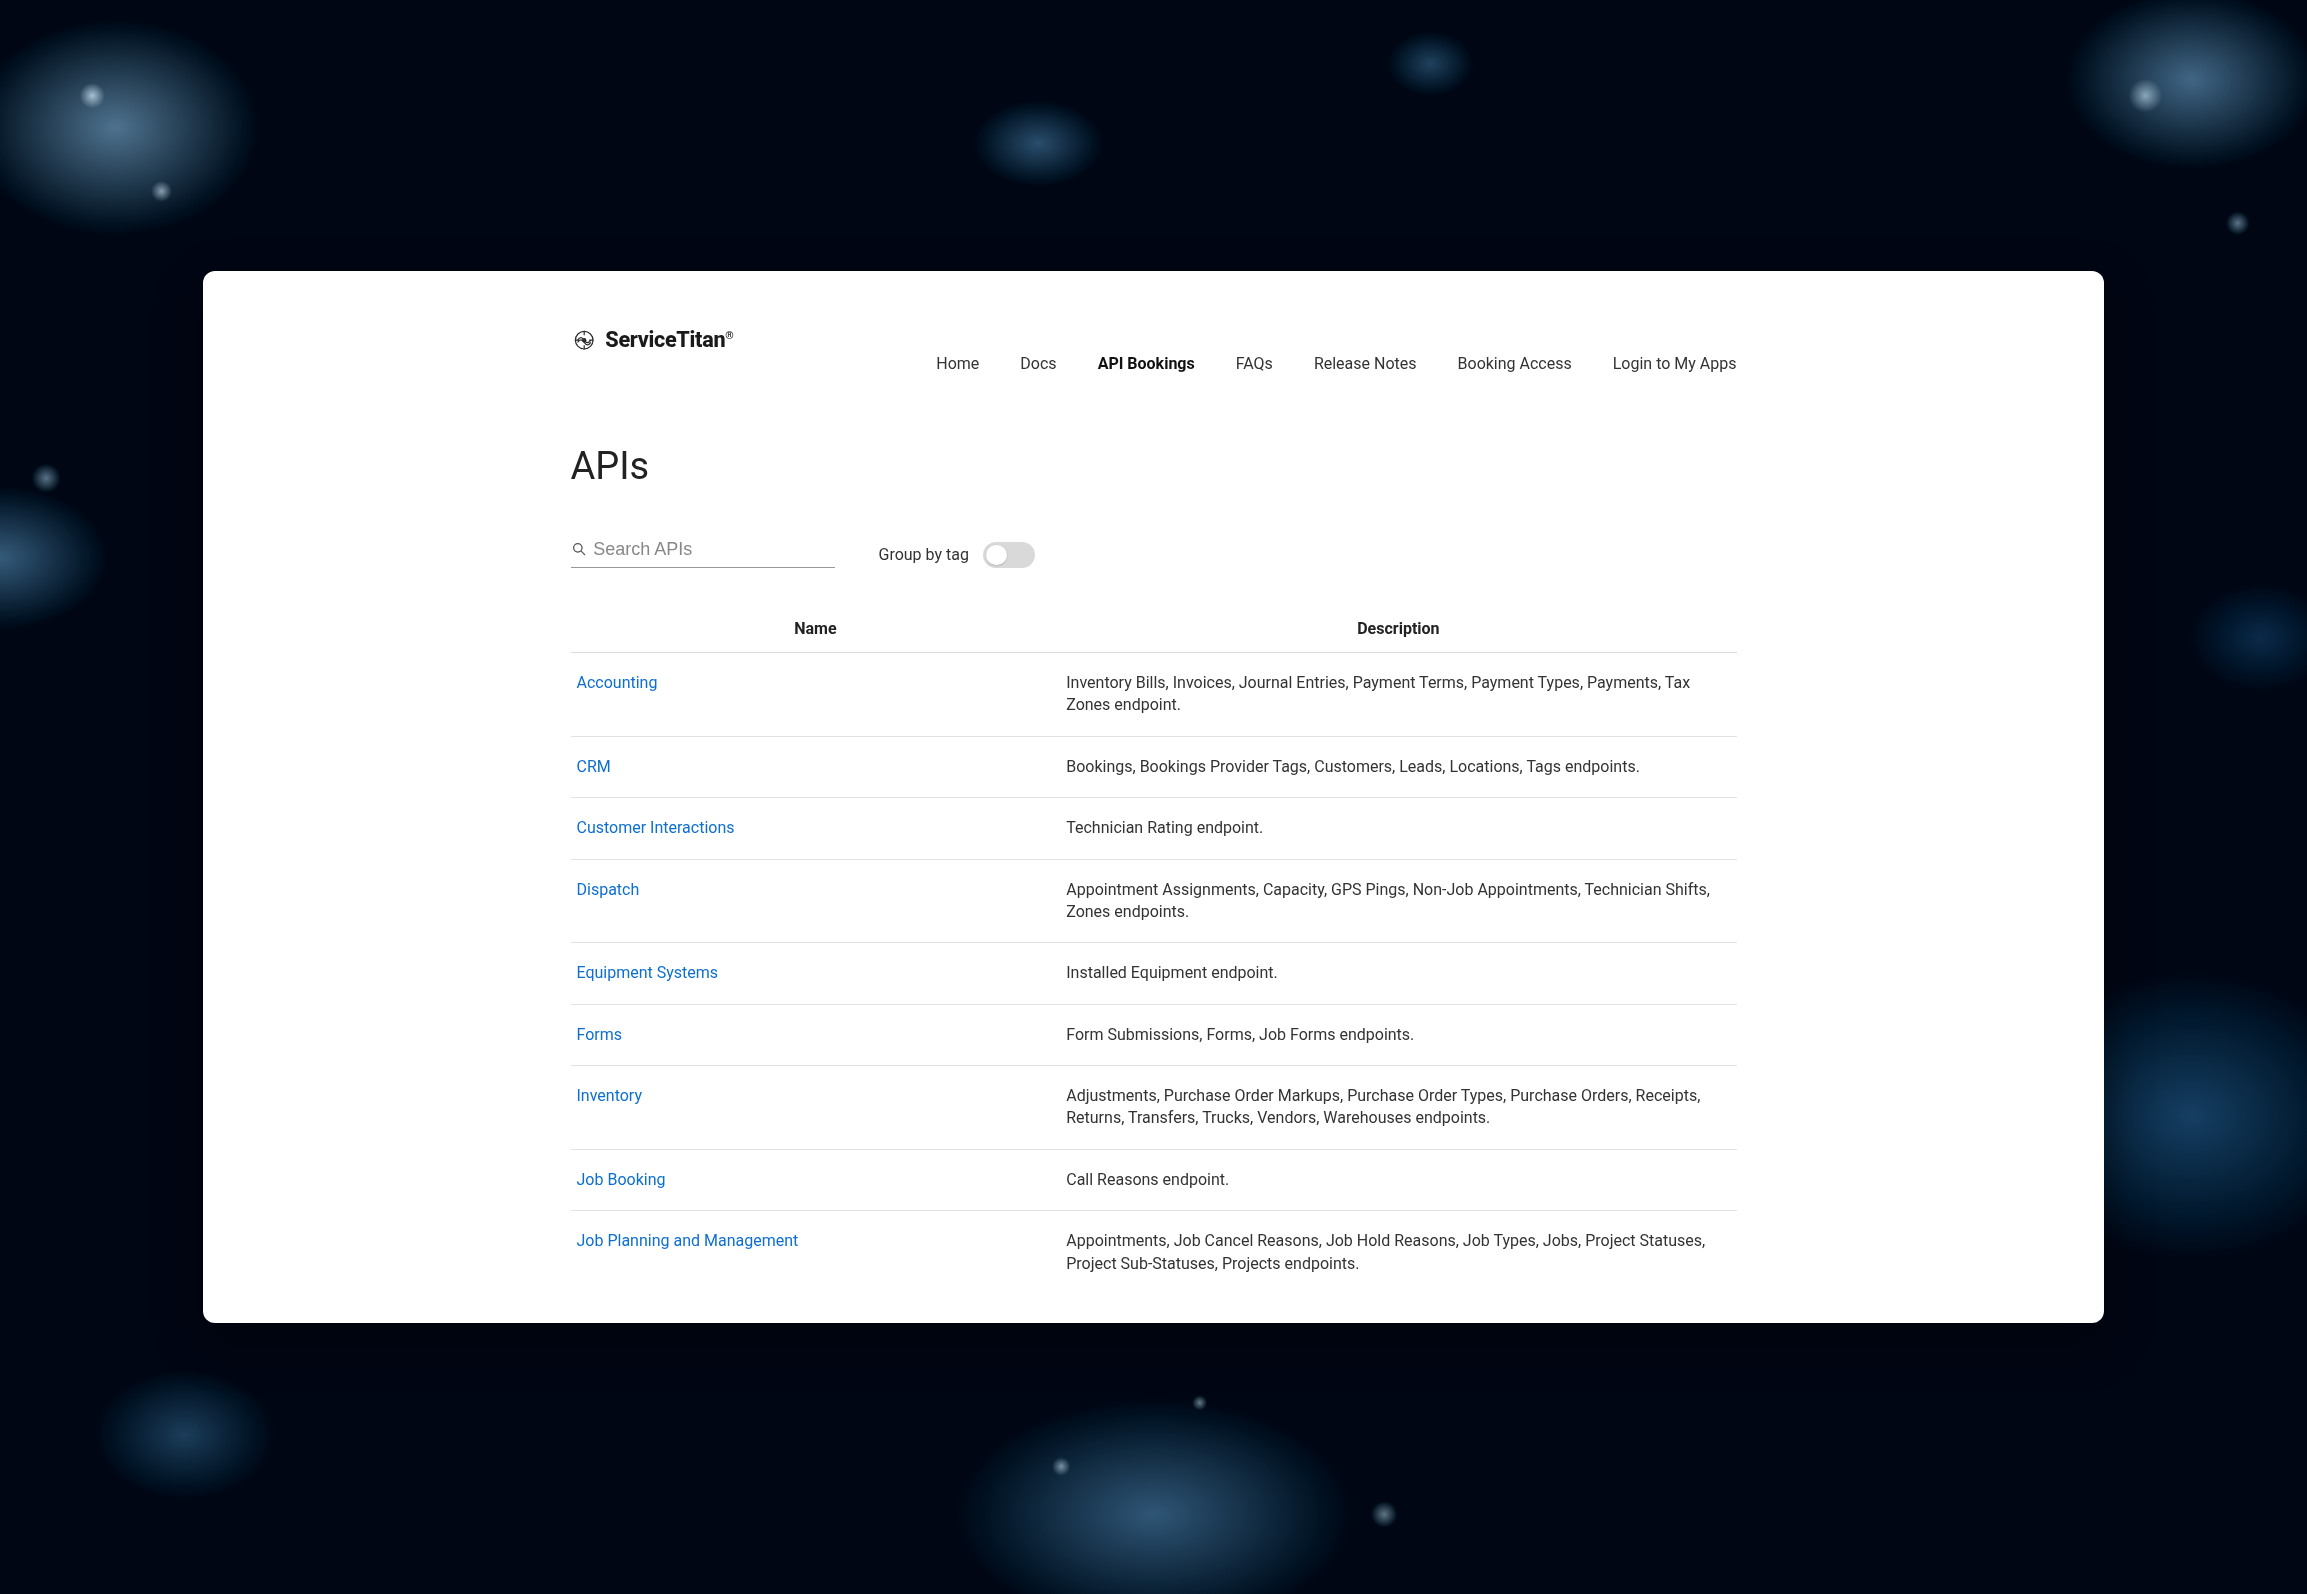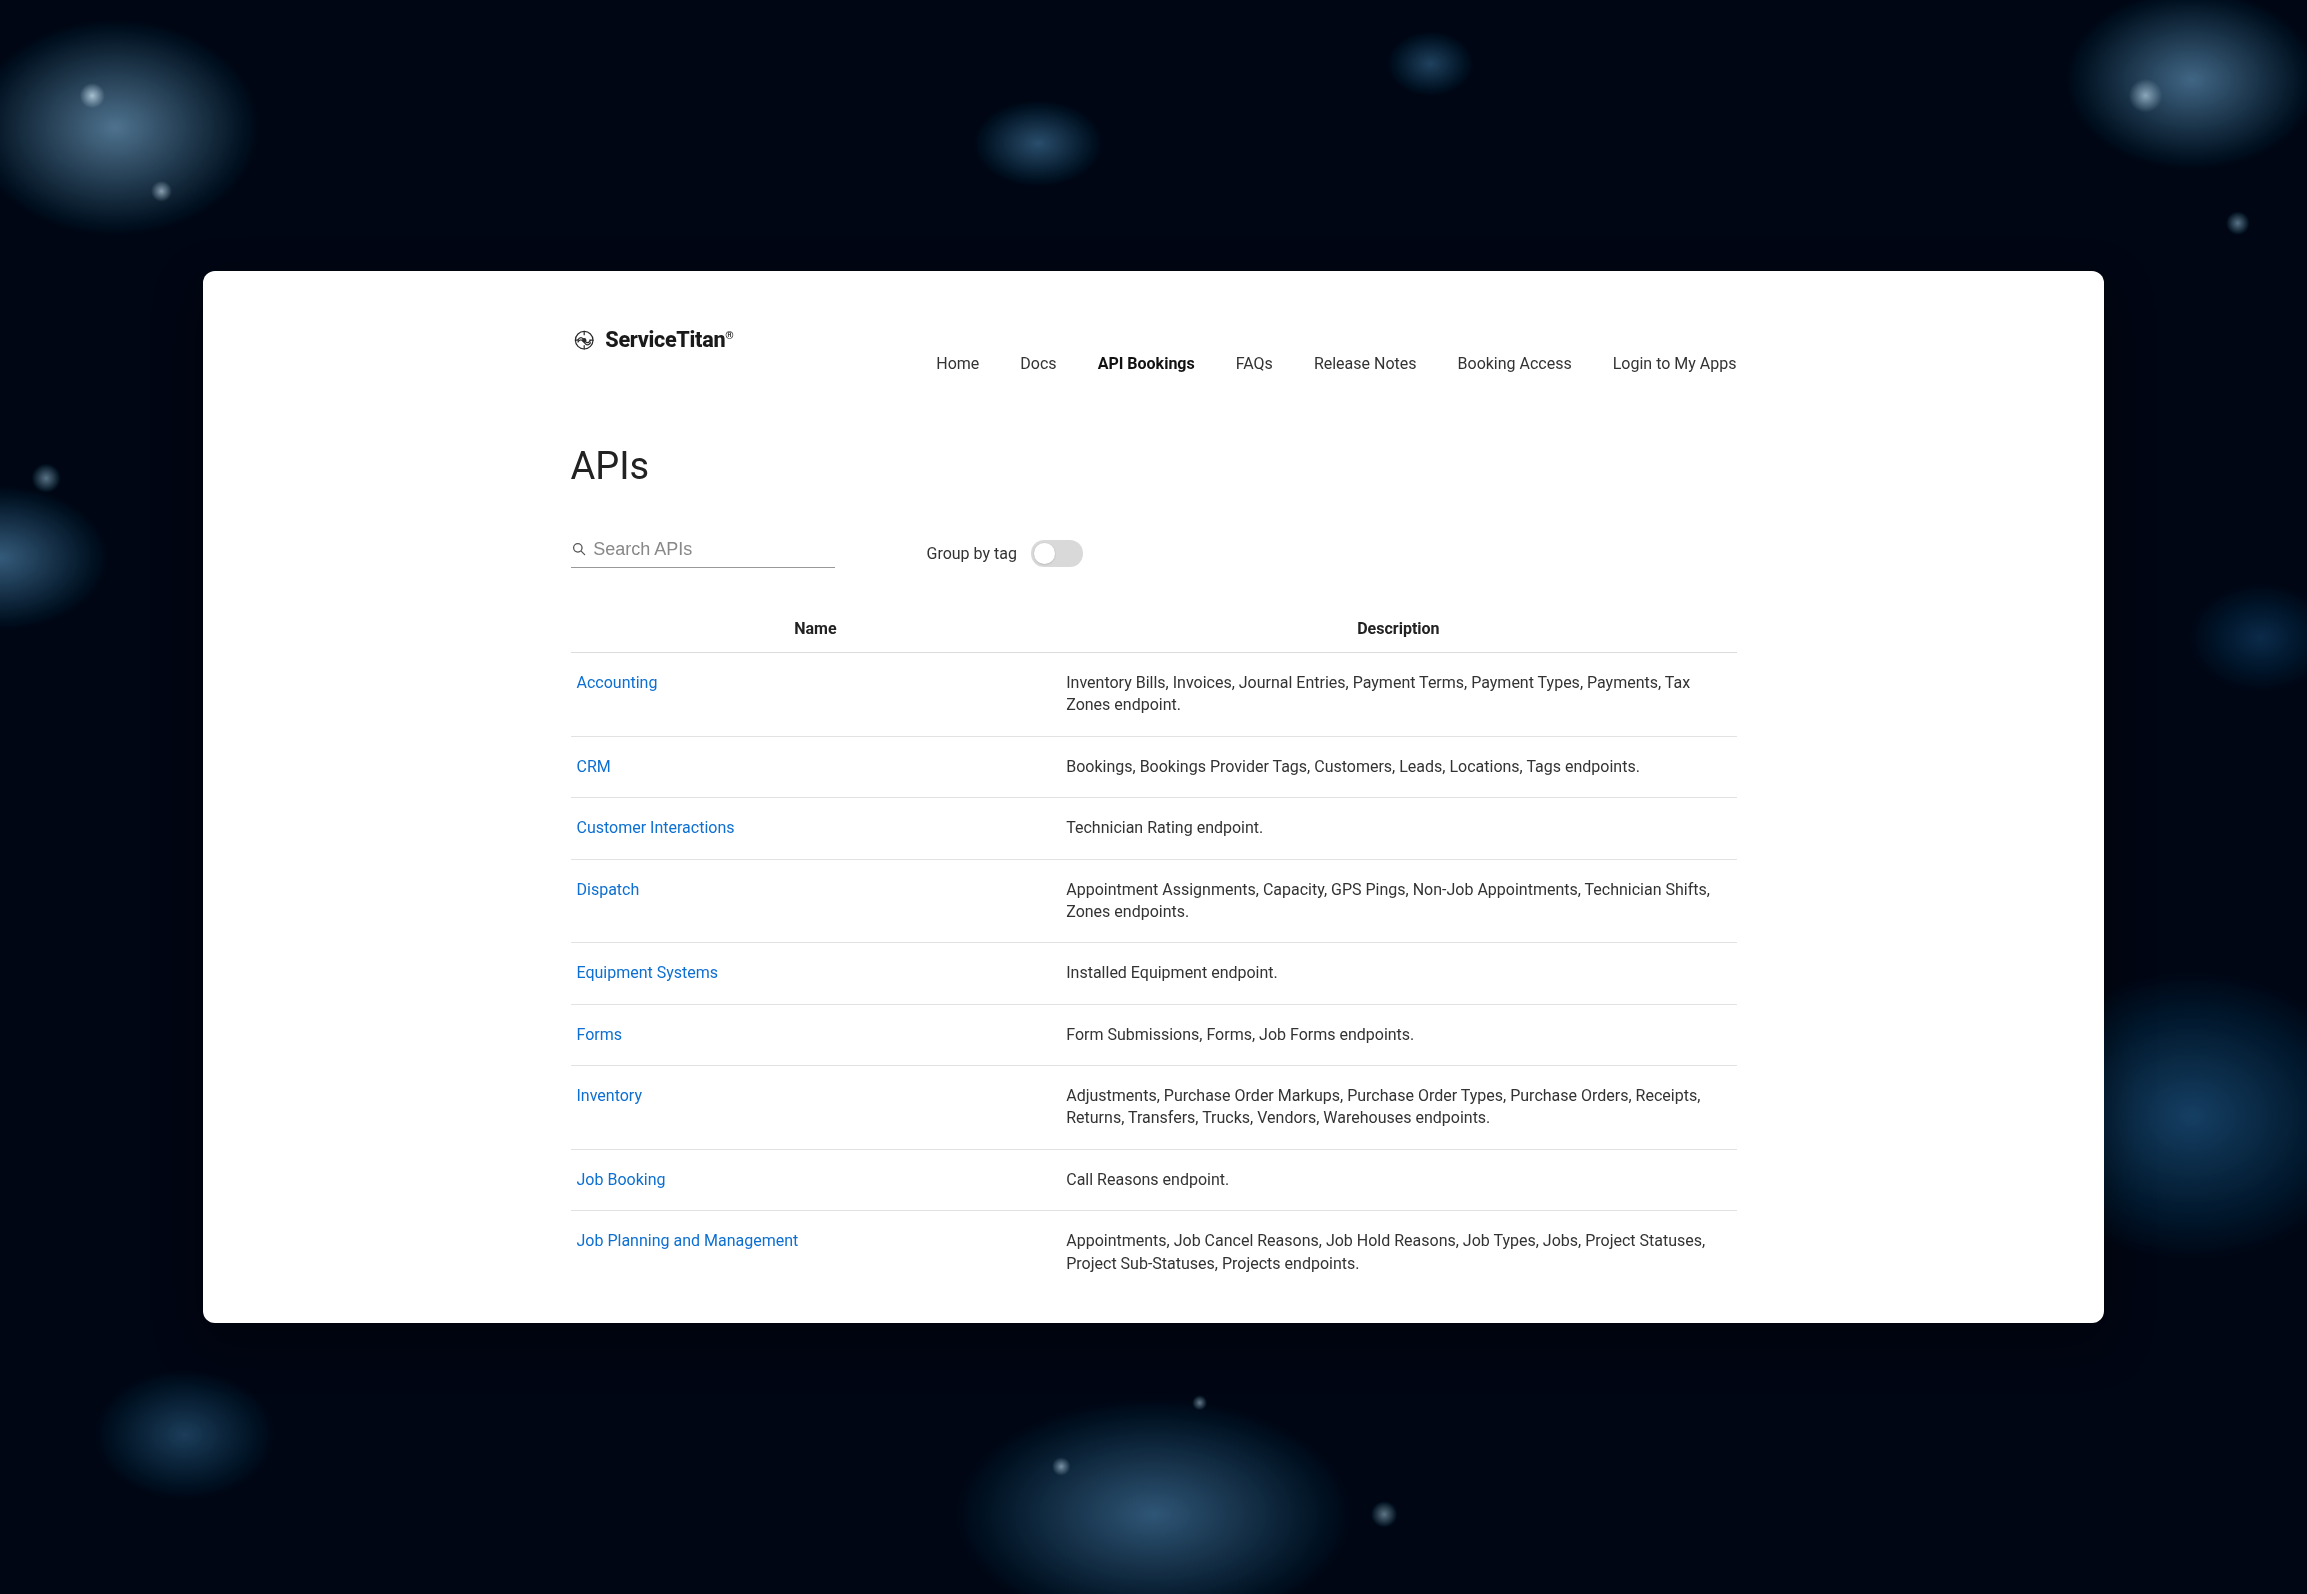--- a/index.html
+++ b/index.html
@@ -110,22 +110,22 @@
   h1.page-title {
     font-size: 38px;
     font-weight: 400;
     color: #222;
     margin-top: 47px;
     margin-bottom: 51px;
   }
 
   .controls {
     display: flex;
-    align-items: center;
-    gap: 92px;
+    align-items: flex-end;
+    gap: 44px;
     margin-bottom: 36px;
   }
   .search-wrap {
     display: flex;
     align-items: center;
     gap: 7.2px;
     border-bottom: 1.2px solid #999;
     width: 264px;
     padding-bottom: 7.2px;
   }

